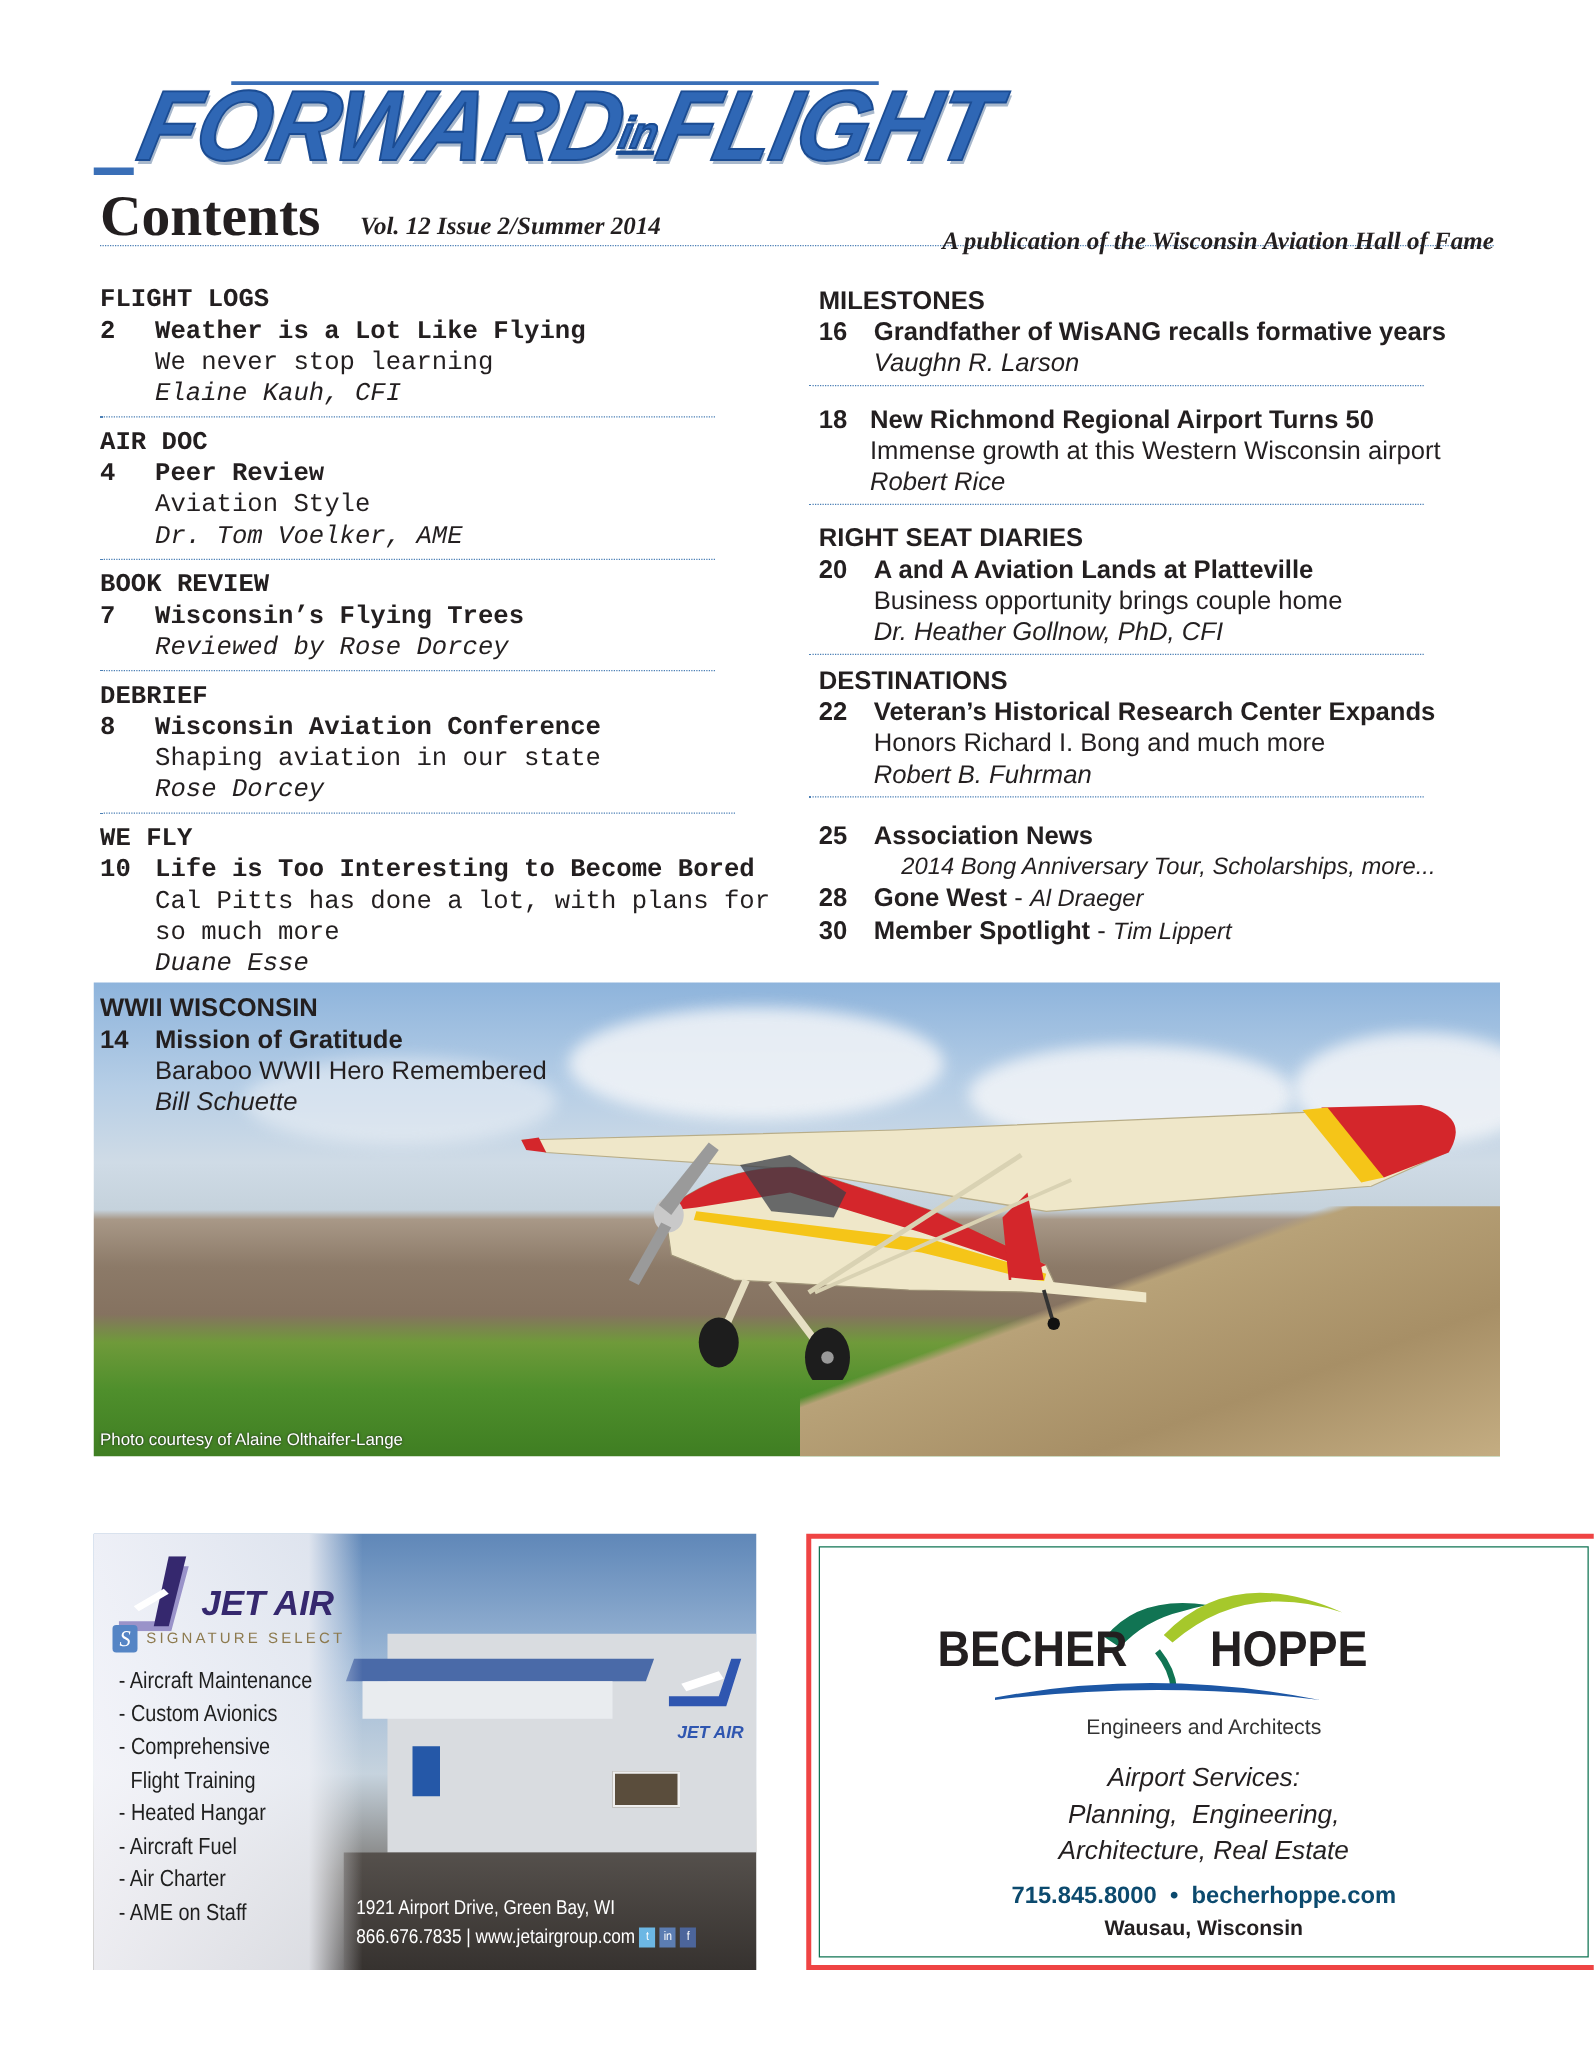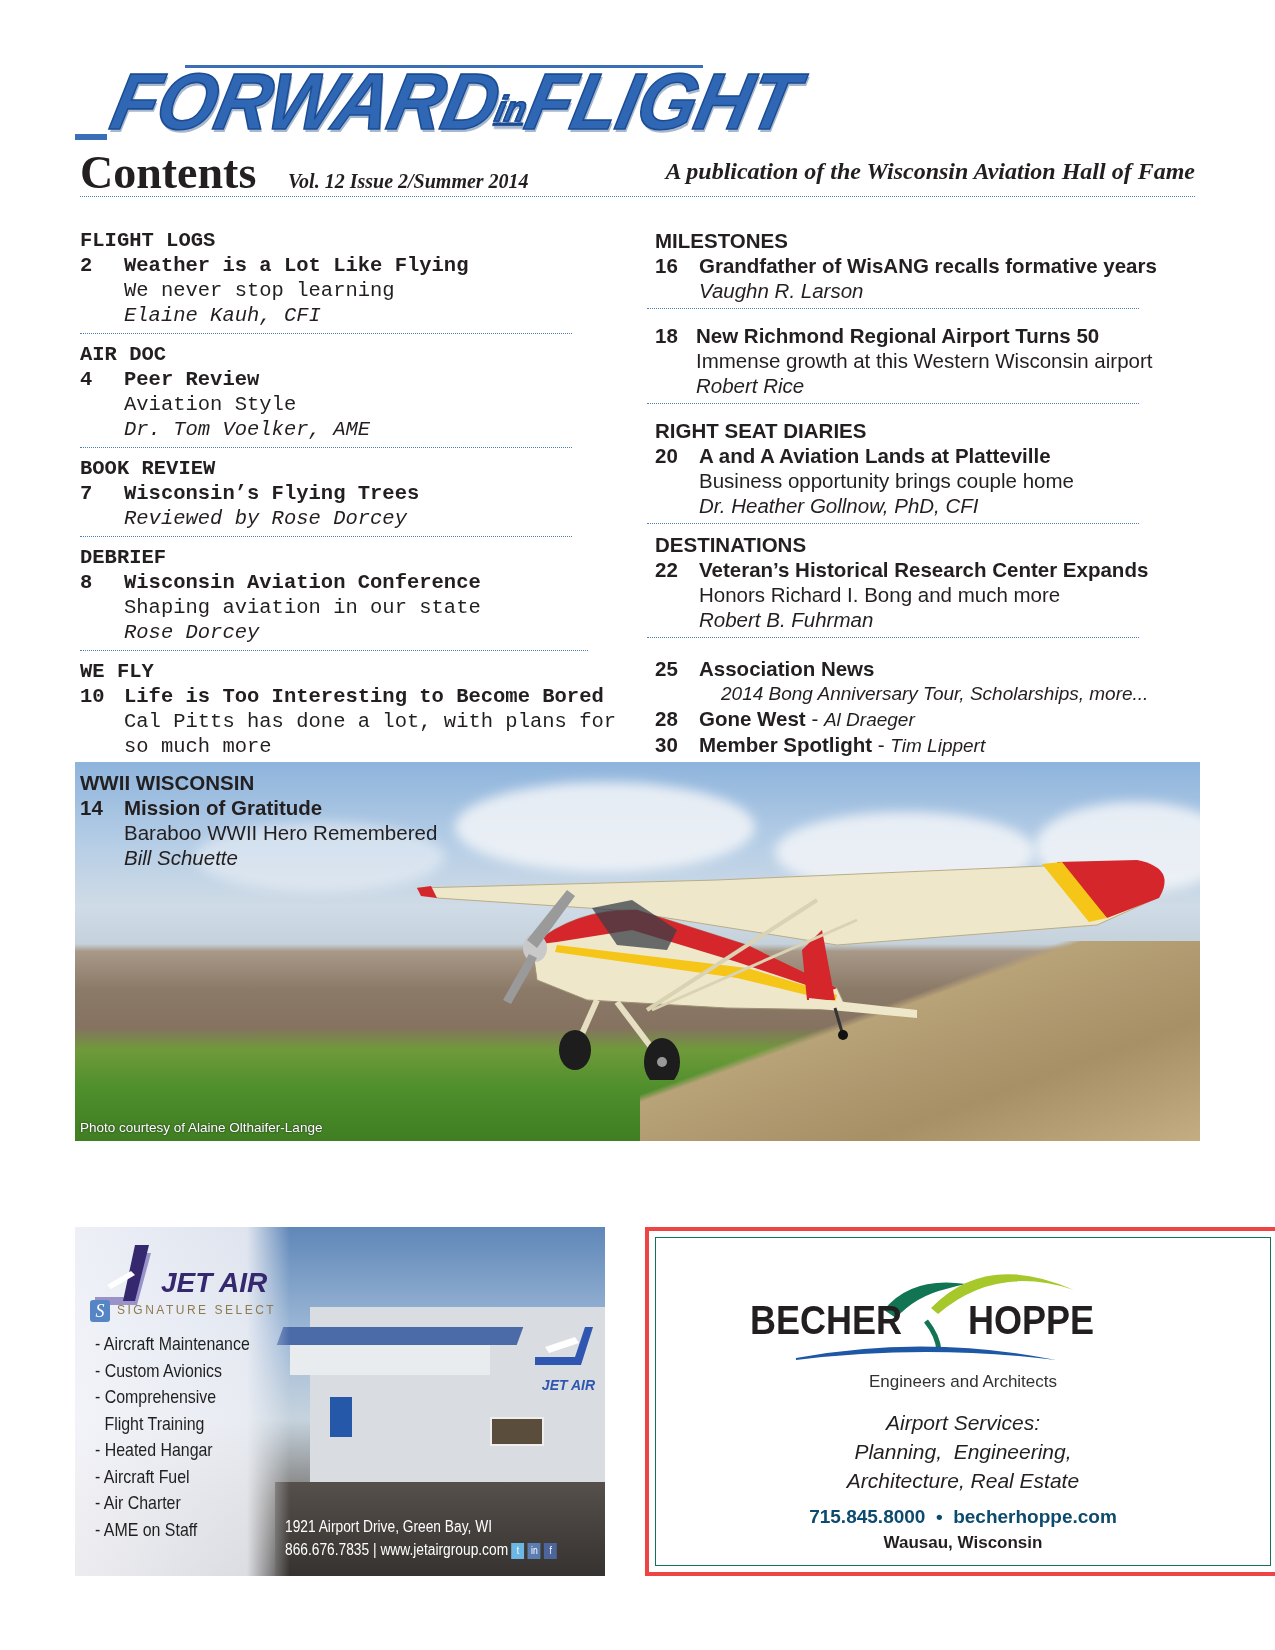--- a/index.html
+++ b/index.html
@@ -8,39 +8,39 @@
     
     .masthead { position:absolute; left:75px; top:62px; width:628px; height:86px; }
     .masthead .rule-top { position:absolute; left:110px; top:3px; width:518px; height:3px; background:#3a6fb7; }
     .masthead .rule-low { position:absolute; left:0; top:72px; width:32px; height:6px; background:#3a6fb7; }
     .masthead .logo { position:absolute; left:28px; top:2px; font-family:"Liberation Sans", sans-serif; font-weight:bold; font-style:italic; font-size:76px; letter-spacing:-1px; color:#2f67b5; transform:skewX(-12deg) scaleY(1.05); transform-origin:left bottom; line-height:80px; text-shadow:2px 3px 0 #a8b8cc, 0 0 1px #1d4b8d; -webkit-text-stroke:1.5px #1b4c93; }
     .masthead .logo .in { font-size:34px; vertical-align:middle; letter-spacing:0; text-decoration:underline; }
 
     .contents-row { position:absolute; left:80px; top:150px; width:1115px; height:46px; border-bottom:1.5px dotted #4b7fb5; }
     .contents-title { position:absolute; left:0; top:0; font-family:"Liberation Serif", serif; font-weight:bold; font-size:46px; line-height:46px; color:#231f20; }
     .issue { position:absolute; left:208px; top:20px; font-family:"Liberation Serif", serif; font-weight:bold; font-style:italic; font-size:20px; color:#231f20; }
-    .publication { position:absolute; right:0; top:8px; font-family:"Liberation Serif", serif; font-weight:bold; font-style:italic; font-size:24px; color:#231f20; }
+    .publication { position:absolute; right:0; top:32px; font-family:"Liberation Serif", serif; font-weight:bold; font-style:italic; font-size:20px; color:#231f20; }
 
     
     .toc { position:absolute; font-size:20.5px; line-height:25px; }
     .sec-head { font-weight:bold; }
     .entry { position:relative; padding-left:44px; }
     .entry .pg { position:absolute; left:0; top:0; font-weight:bold; }
     .entry .title { font-weight:bold; }
     .entry .sub { display:block; }
     .entry .author { display:block; font-style:italic; }
     .divider { border-bottom:1.5px dotted #4b7fb5; margin:5px 0 8px 0; }
 
     .toc-left { left:80px; top:228px; width:560px;font-family:Liberation Mono, monospace; }
     .toc-right { left:655px; top:228px; width:560px; }
 
     .block { position:relative; }
 
     
-    .photo { position:absolute; left:75px; top:762px; width:1125px; height:379px; overflow:hidden;
+    .photo { position:absolute; left:75px; top:786px; width:1125px; height:379px; overflow:hidden;
       background:linear-gradient(180deg,#8eb4dc 0%,#b6cee6 22%,#cfdbe6 38%,#c5d2dc 48%,#a89887 50%,#8c7a68 60%,#857260 70%,#6f9a3a 76%,#4f8f2c 86%,#3f7e22 100%); }
     .photo .cloud { position:absolute; background:#f3f5f8; border-radius:50%; opacity:0.85; filter:blur(6px); }
     .photo .stubble { position:absolute; right:0; bottom:0; width:560px; height:200px; background:linear-gradient(160deg, rgba(0,0,0,0) 0%, rgba(0,0,0,0) 38%, #b8a278 40%, #a78f66 70%, #c4ad82 100%); }
     .photo .overlay-text { position:absolute; left:5px; top:8px; font-size:20.5px; line-height:25px; color:#231f20; }
     .photo .credit { position:absolute; left:5px; bottom:6px; font-size:13.5px; color:#fff; text-shadow:0 0 2px #222; }
     .plane { position:absolute; left:342px; top:88px; }
 
     
     .ad-jet { position:absolute; left:75px; top:1227px; width:530px; height:349px; overflow:hidden;
       background:linear-gradient(180deg,#5f87b8 0%,#9db8d6 30%,#c6d3de 55%,#7d7b78 78%,#3f3c3a 100%); }

